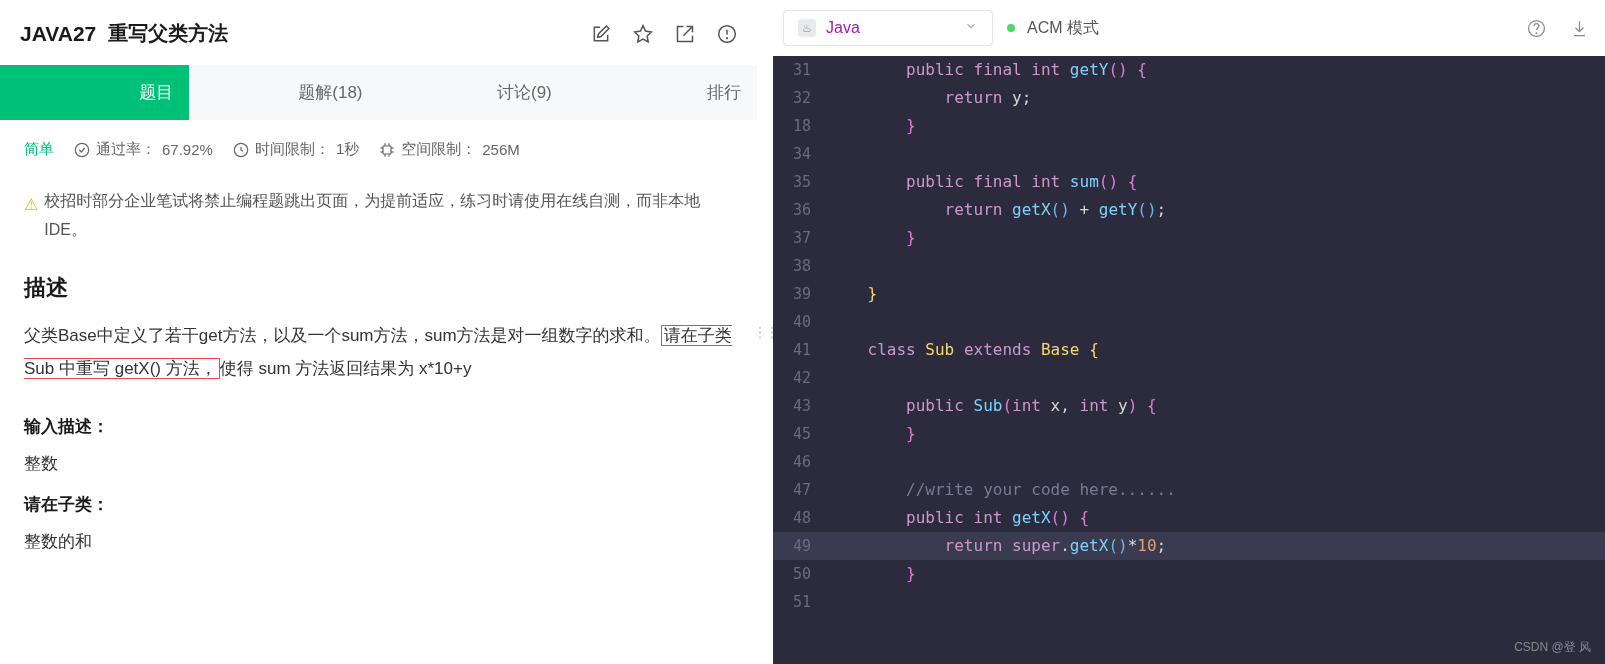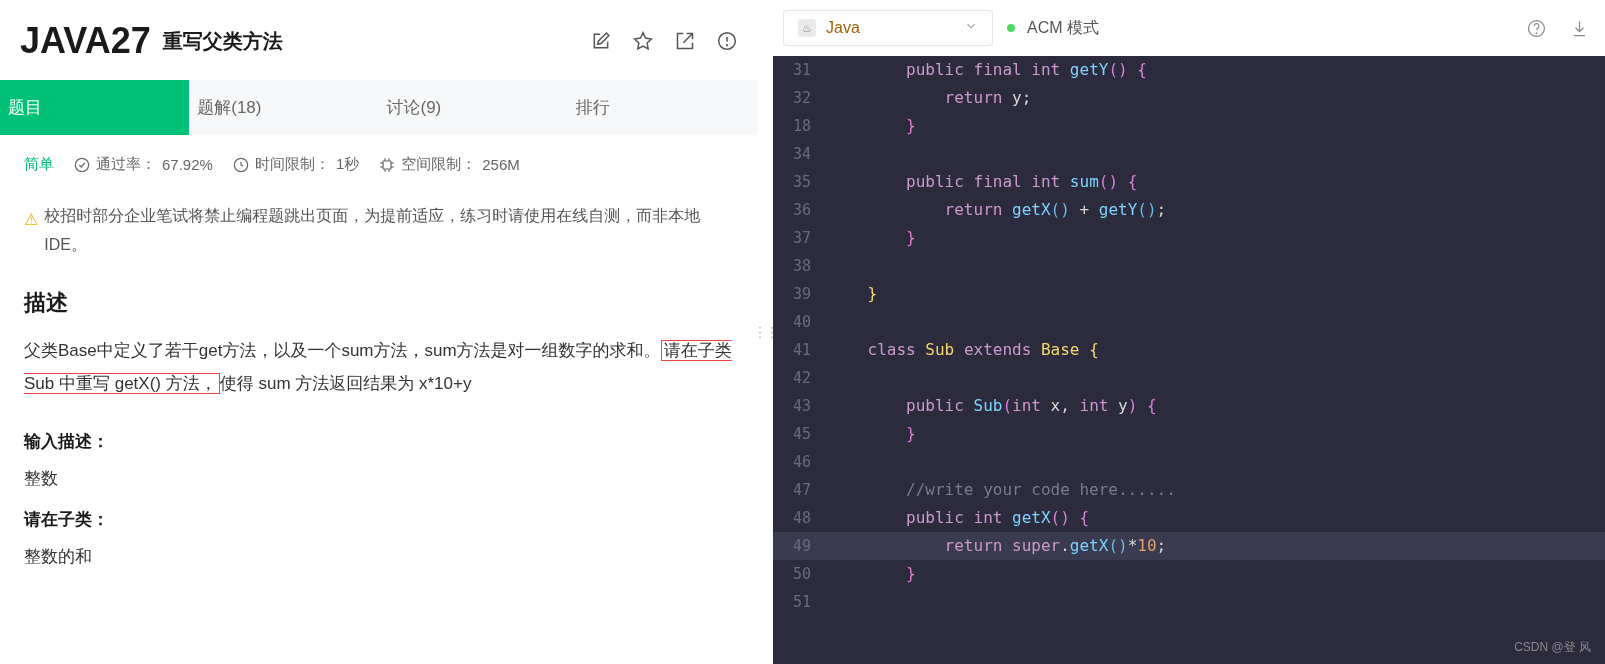--- a/index.html
+++ b/index.html
@@ -2,28 +2,28 @@
 <html><head>
 <meta charset="utf-8">
 <style>
 * { margin: 0; padding: 0; box-sizing: border-box; }
 body { font-family: -apple-system, BlinkMacSystemFont, "Segoe UI", "PingFang SC", "Microsoft YaHei", sans-serif; background: #fff; width: 1605px; height: 664px; overflow: hidden; position: relative; }
 .container { display: flex; width: 100%; height: 100%; }
 
 
 .left-panel { width: 757px; height: 100%; display: flex; flex-direction: column; background: #fff; }
 .title-row { display: flex; align-items: center; padding: 20px 20px 18px 20px; }
-.prob-code { font-size: 36px; font-weight: 700; color: #1a1a1a; margin-right: 12px; }
+.prob-code { font-size: 21px; font-weight: 700; color: #1a1a1a; margin-right: 12px; }
 .prob-title { font-size: 20px; font-weight: 700; color: #1a1a1a; flex: 1; }
 .title-icons { display: flex; gap: 22px; align-items: center; }
 .title-icons span { width: 20px; height: 20px; display: inline-flex; align-items: center; justify-content: center; color: #666; cursor: pointer; }
 .title-icons svg { width: 20px; height: 20px; stroke: #555; fill: none; stroke-width: 1.8; }
 
 .tabs { display: flex; background: #f7f8f9; }
-.tab { flex: 1; text-align: left; padding: 16px 8px; font-size: 17px; color: #666; cursor: pointer; }
+.tab { flex: 1; text-align: right; padding: 16px 16px; font-size: 17px; color: #666; cursor: pointer; }
 .tab.active { background: #00c176; color: #fff; }
 
 .content { flex: 1; overflow-y: auto; padding: 20px 24px; position: relative; }
 .content::-webkit-scrollbar { width: 12px; }
 .content::-webkit-scrollbar-track { background: #f0f0f0; }
 .content::-webkit-scrollbar-thumb { background: #c8c8c8; border-radius: 0; }
 
 .meta-row { display: flex; align-items: center; gap: 20px; font-size: 15px; color: #666; margin-bottom: 28px; }
 .difficulty { color: #00c176; }
 .meta-item { display: inline-flex; align-items: center; gap: 6px; }
@@ -40,21 +40,21 @@
 
 
 .divider { width: 16px; background: #fff; position: relative; display: flex; align-items: center; justify-content: center; }
 .divider-handle { color: #bbb; font-size: 14px; letter-spacing: -2px; }
 
 
 .right-panel { flex: 1; display: flex; flex-direction: column; background: #fff; }
 .editor-header { display: flex; align-items: center; padding: 10px 16px 10px 10px; gap: 14px; background: #fff; }
 .lang-select { display: flex; align-items: center; gap: 10px; border: 1px solid #e5e5e5; border-radius: 4px; padding: 8px 14px; width: 210px; cursor: pointer; }
 .lang-icon { width: 18px; height: 18px; background: #e9eaeb; border-radius: 3px; display: inline-flex; align-items: center; justify-content: center; font-size: 11px; color: #888; }
-.lang-name { flex: 1; font-size: 16px; color: #a16207; }
+.lang-name { flex: 1; font-size: 16px; color: #a21caf; }
 .lang-chev svg { width: 14px; height: 14px; stroke: #aaa; fill: none; stroke-width: 2; }
 .mode-ind { display: inline-flex; align-items: center; gap: 12px; font-size: 16px; color: #555; }
 .mode-dot { width: 8px; height: 8px; border-radius: 50%; background: #4cd964; }
 .header-spacer { flex: 1; }
 .header-icons { display: flex; gap: 24px; align-items: center; }
 .header-icons svg { width: 19px; height: 19px; stroke: #888; fill: none; stroke-width: 1.6; cursor: pointer; }
 
 .editor { flex: 1; background: #2b2b3d; font-family: "Consolas", "Monaco", monospace; font-size: 16px; overflow: auto; position: relative; }
 .code-lines { padding-top: 0; }
 .code-line { display: flex; min-height: 28px; line-height: 28px; }

